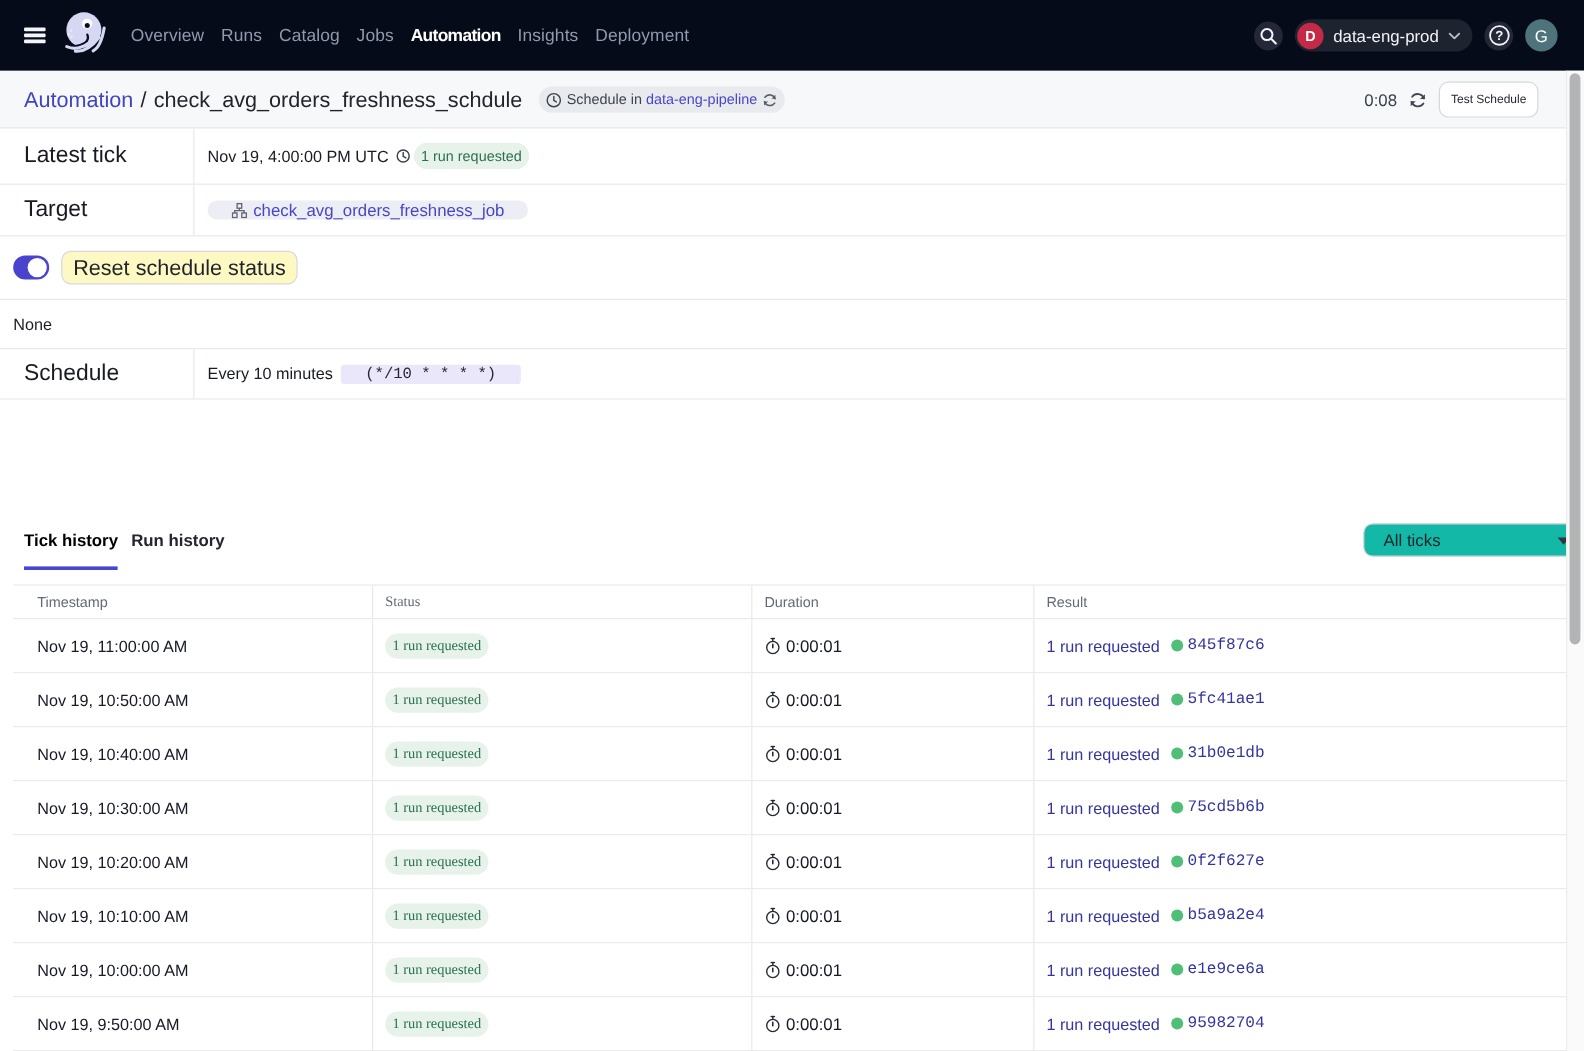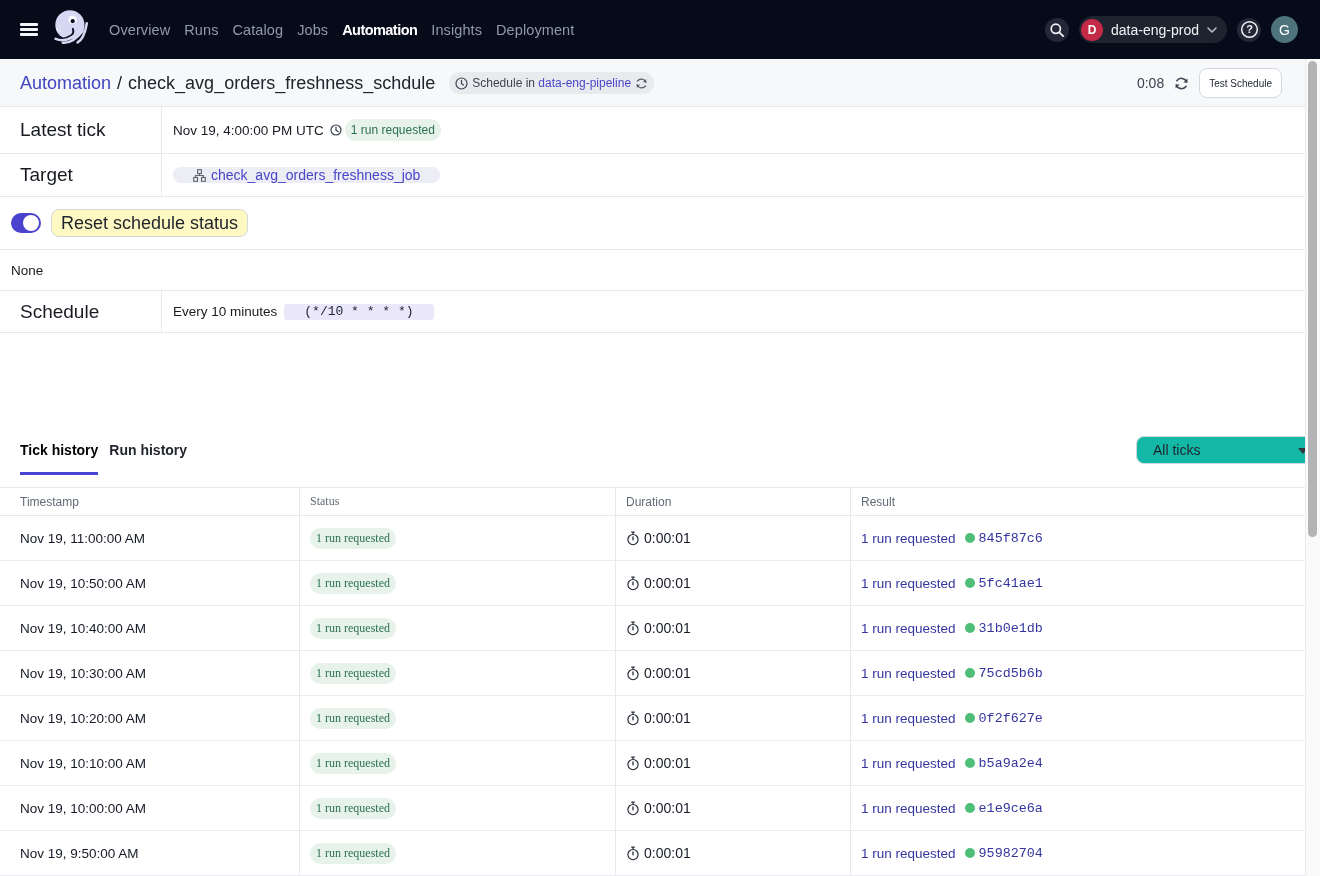--- a/index.html
+++ b/index.html
@@ -45,21 +45,21 @@
 .cron { height:16px; background:#E9E7F9; border-radius:3px; display:flex; align-items:center; padding:0 20px; font-size:13px; color:#232735; font-family:"Liberation Mono", monospace; }
 
 
 .tabs { position:absolute; left:20px; top:442px; display:flex; gap:11px; }
 .tab { font-size:14px; font-weight:700; color:#23262E; padding-bottom:14px; }
 .tab.active { color:#000000; border-bottom:3px solid #4646D2; }
 .select { position:absolute; left:1096px; top:436px; width:185px; height:28px; background:#14b8a6; border:1px solid #D2D6DC; border-radius:8px; display:flex; align-items:center; padding:0 16px; font-size:14px; color:#1E232C;margin-left:40px; }
 .select .caret { position:absolute; right:12px; top:11px; width:0; height:0; border-left:5px solid transparent; border-right:5px solid transparent; border-top:6px solid #30353E; }
 
 
-.ticktable { position:absolute; left:0; top:487px; width:1305px;text-align:right; }
+.ticktable { position:absolute; left:11px; top:487px; width:1305px;text-align:right; }
 .thead { height:29px; border-top:1px solid #E8E9EC; border-bottom:1px solid #E8E9EC; position:relative; display:flex; align-items:center; font-size:12px; color:#626A76; }
 .trow { height:45px; border-bottom:1px solid #EAEBEE; position:relative; display:flex; align-items:center; font-size:13.5px; color:#161A26; }
 .c1 { position:absolute; left:20px; }
 .c2 { position:absolute; left:310px;font-family:Liberation Serif, serif; }
 .c3 { position:absolute; left:626px; }
 .c4 { position:absolute; left:861px; }
 .colline { position:absolute; top:0; bottom:0; width:1px; background:#E8E9EC; }
 .cl1 { left:299px; } .cl2 { left:615px; } .cl3 { left:850px; }
 .trow .pill-green { height:21px; font-size:12px; }
 .dur { display:flex; align-items:center; gap:4px; font-size:14px; }

